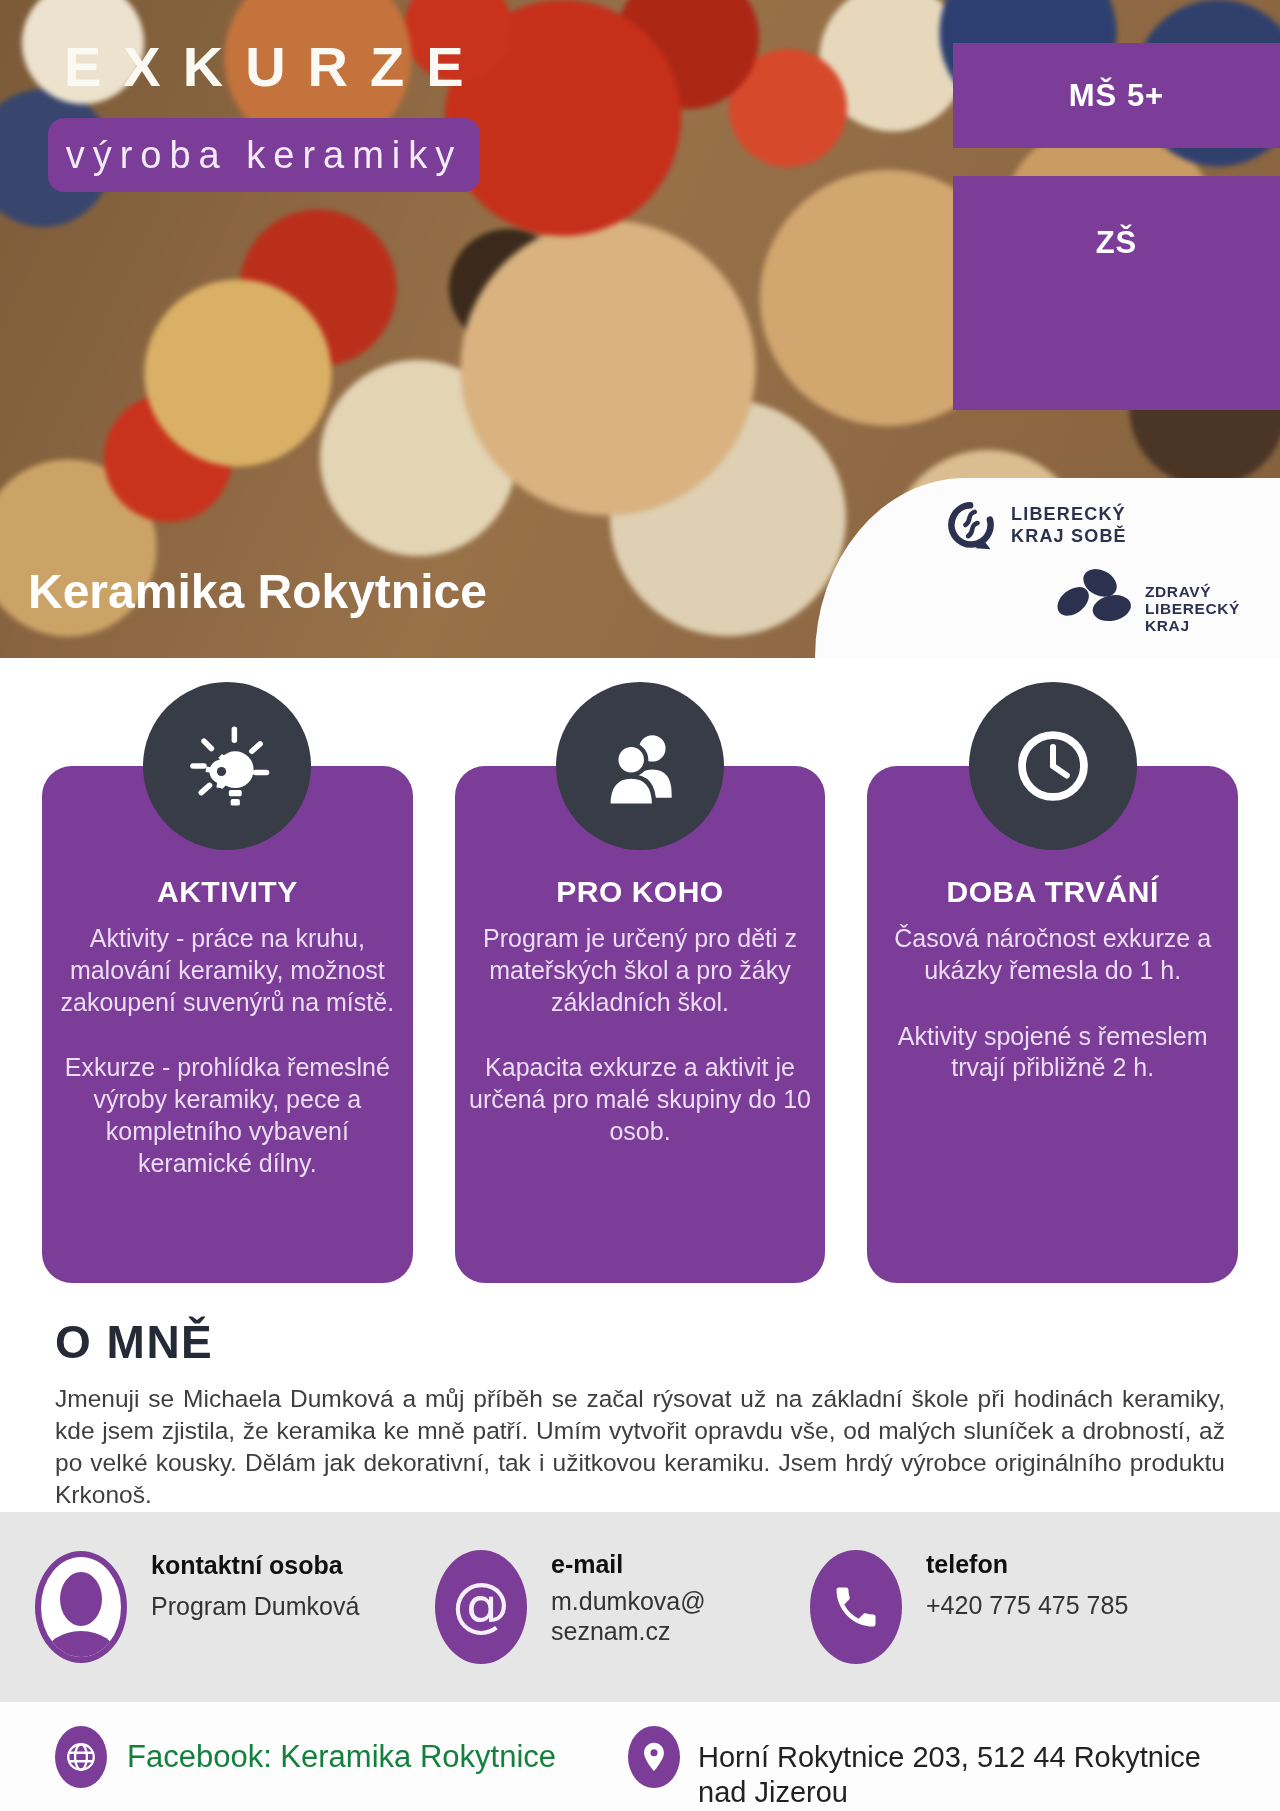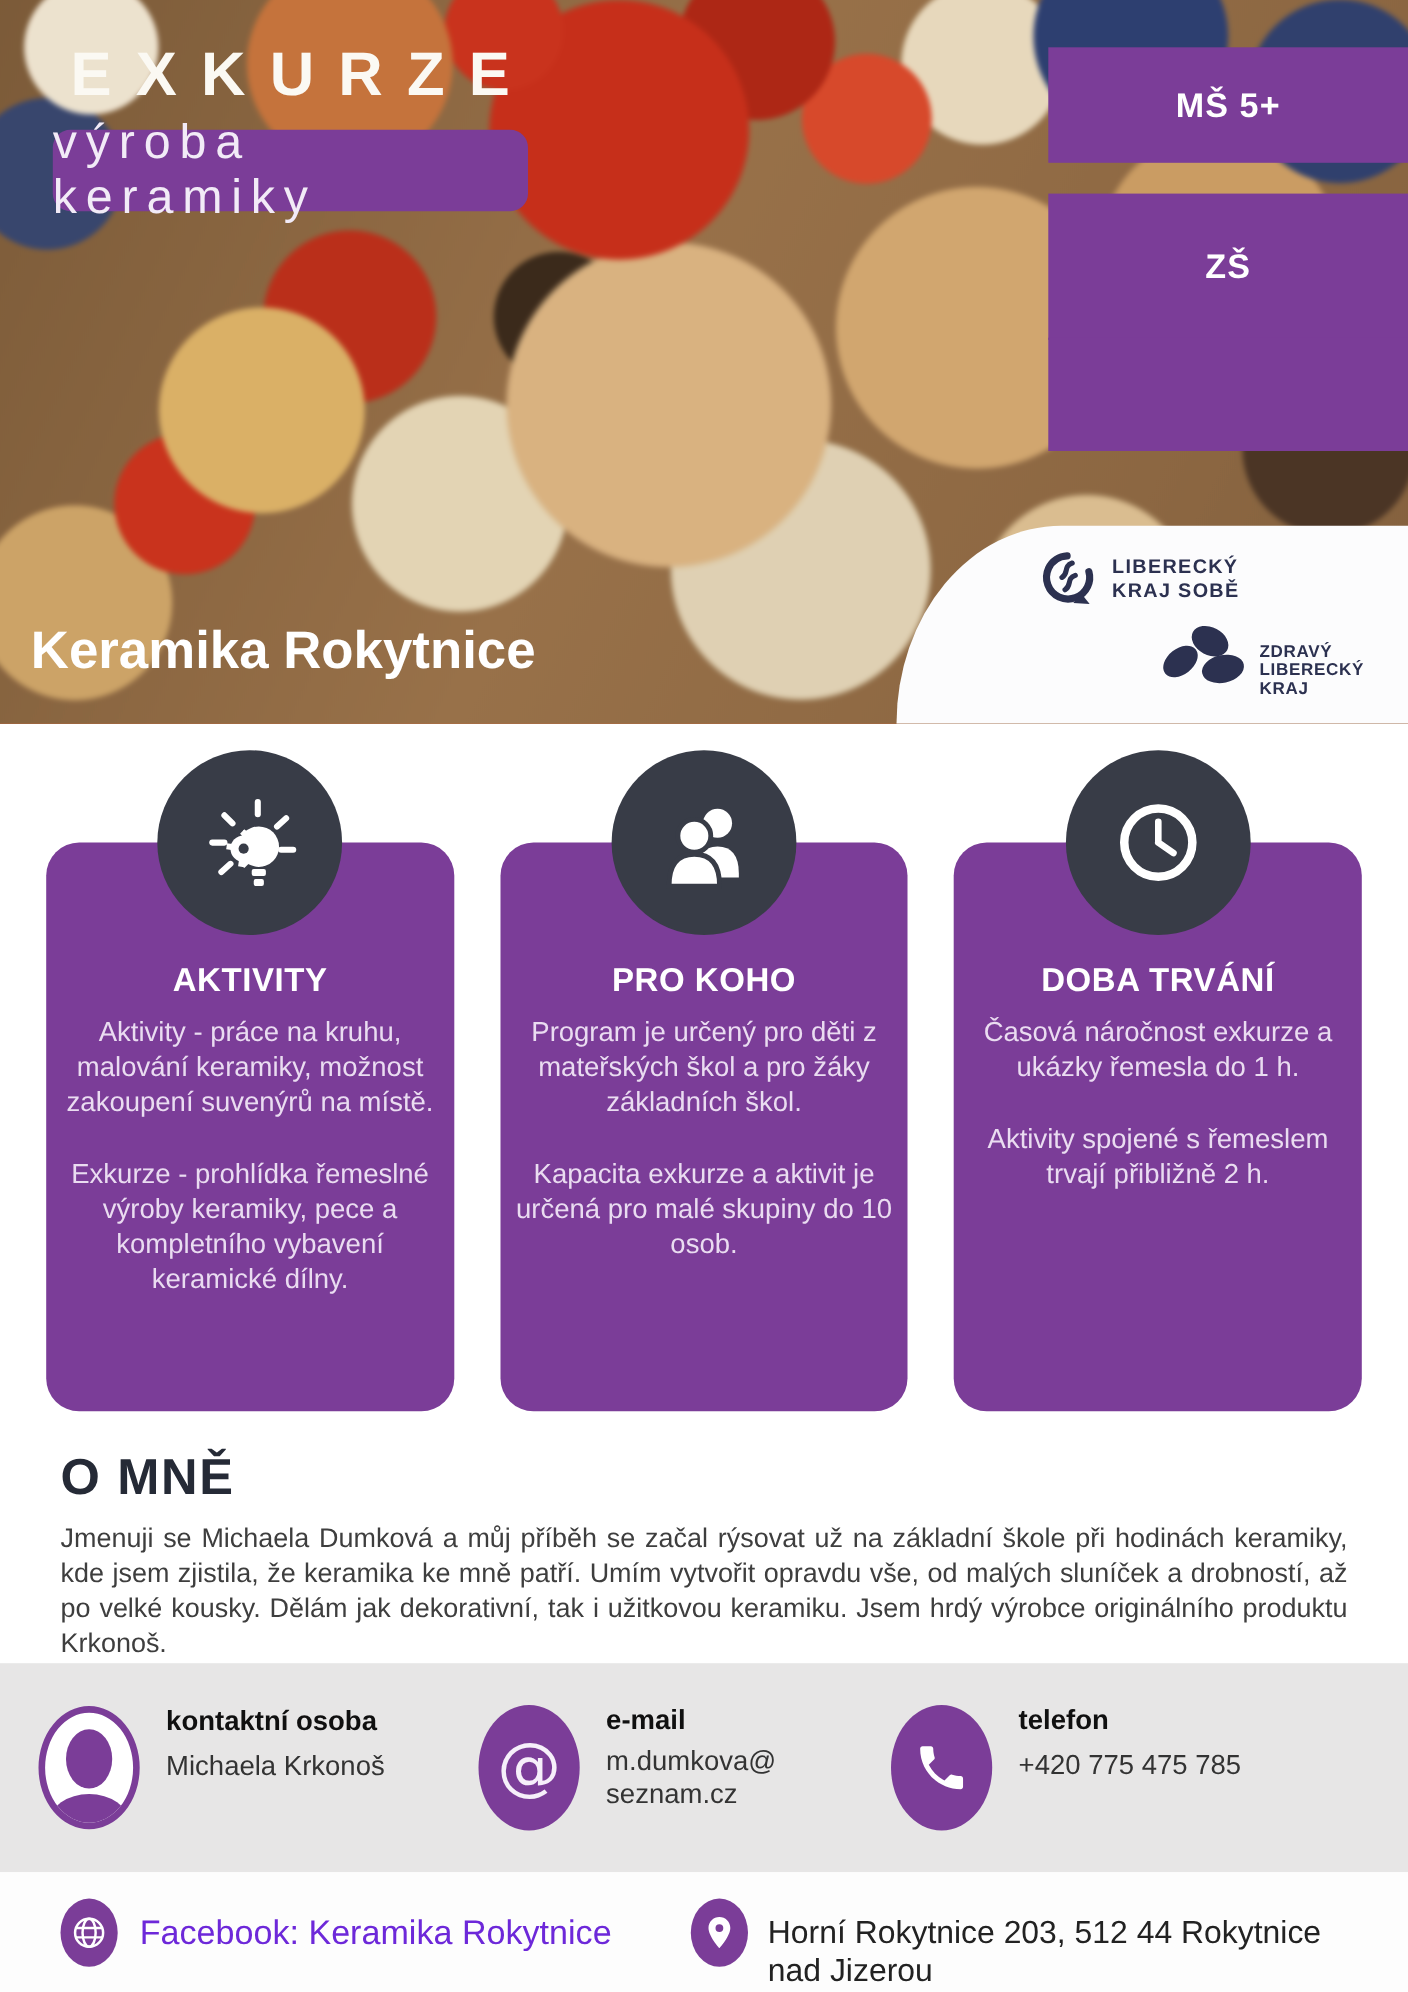--- a/index.html
+++ b/index.html
@@ -39,21 +39,21 @@
       linear-gradient(115deg, #7a5a3a 0%, #96714b 45%, #82603f 100%);
   }
   .hero-title{
     position:absolute;left:64px;top:34px;z-index:3;
     font-size:56px;font-weight:700;letter-spacing:22px;color:#fbf9f3;
   }
   .hero-badge{
     position:absolute;left:48px;top:118px;z-index:3;
     width:432px;height:74px;background:#7b3d98;border-radius:16px;
     display:flex;align-items:center;justify-content:center;
-    font-size:44px;font-weight:400;letter-spacing:8px;color:#f2ebf7;
+    font-size:38px;font-weight:400;letter-spacing:8px;color:#f2ebf7;
   }
   .age-box{
     position:absolute;left:953px;width:327px;z-index:3;background:#7b3d98;
     display:flex;align-items:center;justify-content:center;
     color:#fff;font-weight:700;font-size:31px;letter-spacing:1px;
   }
   .age-1{top:43px;height:105px;}
   .age-2{top:176px;height:133px;}
   .age-3{top:307px;height:103px;}
   .brand-title{
@@ -111,21 +111,21 @@
     display:flex;align-items:center;justify-content:center;
   }
   .at-glyph{font-size:58px;color:#f6effa;font-family:"DejaVu Sans",sans-serif;transform:translateY(-2px);}
   
   .footer{height:109px;background:#fdfdfd;display:flex;align-items:center;padding-left:55px;box-sizing:border-box;}
   .f-item{display:flex;align-items:center;}
   .f-badge{
     width:52px;height:62px;border-radius:50%;background:#7b3d98;
     display:flex;align-items:center;justify-content:center;flex:0 0 auto;
   }
-  .f-fb-text{font-size:31px;color:#6d28d9;margin-left:20px;}
+  .f-fb-text{font-size:31px;color:#15803d;margin-left:20px;}
   .f-addr-text{font-size:29px;color:#222222;margin-left:18px;line-height:1.18;margin-top:36px;}
   .f-item-addr{margin-left:72px;}
 </style>
 </head>
 <body>
 
 <div class="hero">
   <div class="hero-bg"></div>
 
   <div class="hero-title">EXKURZE</div>
@@ -258,21 +258,21 @@
 
 <div class="contact-band">
 
   <div class="c-item c-item-person">
     <div class="person-badge c-icon-gap">
       <div class="person-head"></div>
       <div class="person-body"></div>
     </div>
     <div>
       <div class="c-label">kontaktní osoba</div>
-      <div class="c-value">Michaela Krkonoš</div>
+      <div class="c-value">Program Dumková</div>
     </div>
   </div>
 
   <div class="c-item c-item-email">
     <div class="round-badge c-icon-gap">
       <span class="at-glyph">@</span>
     </div>
     <div>
       <div class="c-label">e-mail</div>
       <div class="c-value-tight">

